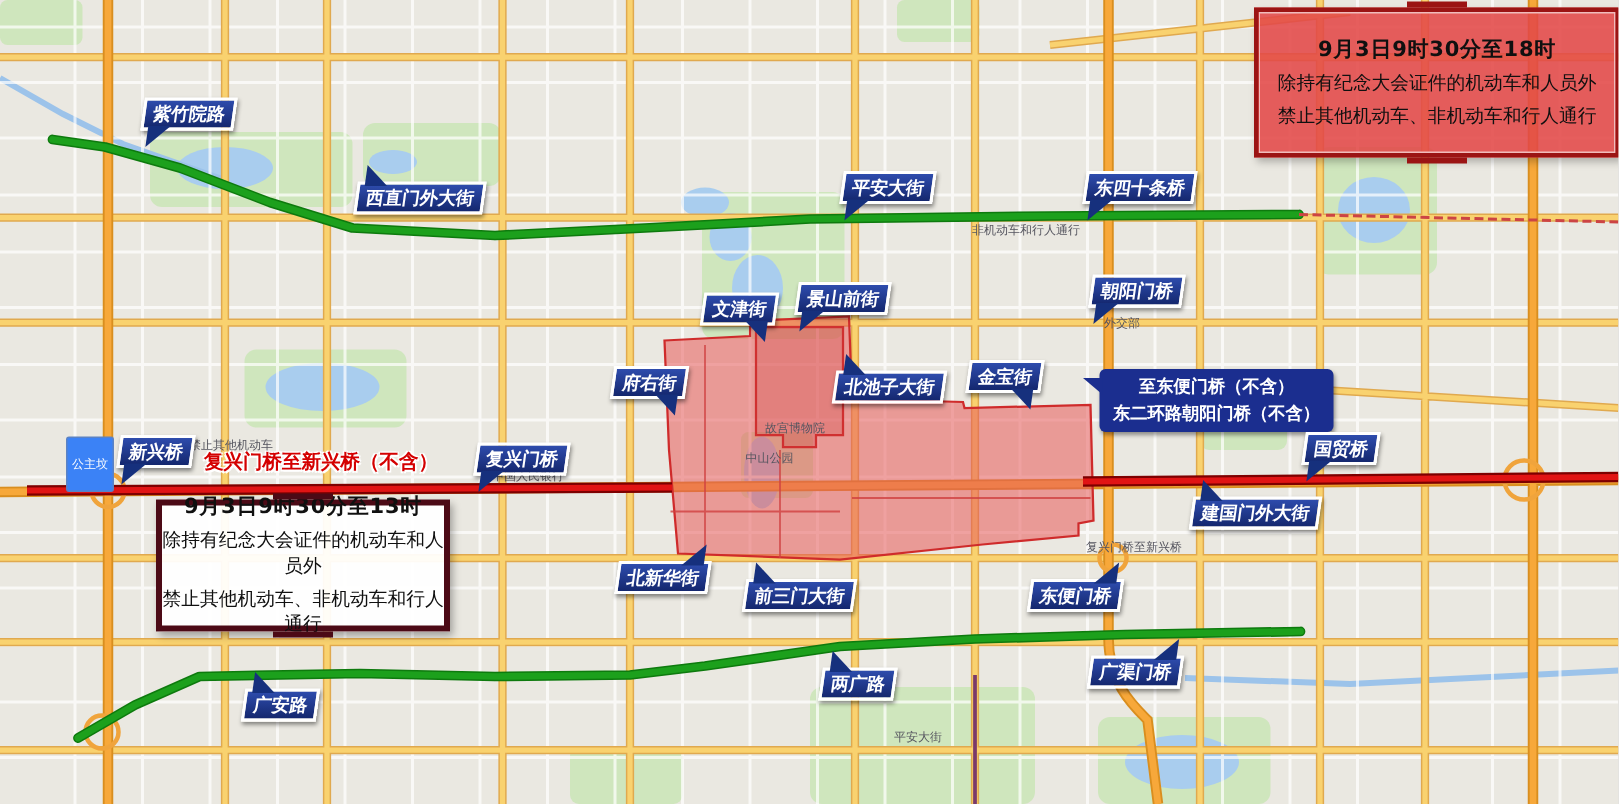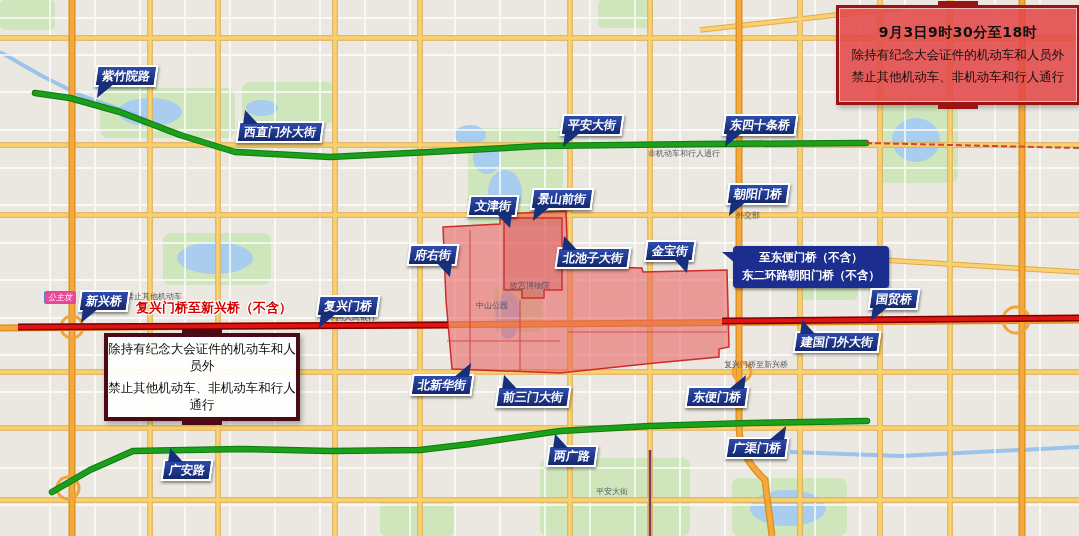--- a/index.html
+++ b/index.html
@@ -42,21 +42,21 @@
           border:3px solid #9b1414;box-shadow:inset 0 0 0 1px #f0bcbc,2px 3px 5px rgba(0,0,0,.25);align-items:center;}
   .notice-red::before{top:-7px;background:#9b1414;}
   .notice-red::after{bottom:-7px;background:#9b1414;}
   .notice-dark{left:104px;top:333px;width:188px;height:80px;background:rgba(255,255,255,.94);
           border:4px solid #4c0a16;box-shadow:2px 3px 5px rgba(0,0,0,.3);}
   .notice-dark::before{top:-8px;background:#4c0a16;}
   .notice-dark::after{bottom:-8px;background:#4c0a16;}
 
   
   .poi{position:absolute;z-index:6;color:#55555f;font-size:8px;white-space:nowrap;}
-  .poi-badge{background:#ec4899;color:#fff;padding:0 3px;border-radius:2px;border:1px solid #5b82c4;font-style:italic;}
+  .poi-badge{background:#3b82f6;color:#fff;padding:12px 3px;border-radius:2px;border:1px solid #5b82c4;}
 </style>
 </head>
 <body>
 
 <div class="stage">
 
   <svg width="1079" height="536" viewBox="0 0 1079 536">
 
     <rect x="0" y="0" width="1079" height="536" fill="#eae8e1"></rect>
 
@@ -130,21 +130,21 @@
       <path d="M18 327 L448 325" stroke="#7d0000" stroke-width="7"></path>
       <path d="M18 327 L448 325" stroke="#e11414" stroke-width="4"></path>
       <path d="M722 321 L1079 318" stroke="#7d0000" stroke-width="7"></path>
       <path d="M722 321 L1079 318" stroke="#e11414" stroke-width="4"></path>
     </g>
   </svg>
 
   <div class="poi" style="left:126px;top:291px">禁止其他机动车</div>
   <div class="poi" style="left:328px;top:312px">中国人民银行</div>
   <div class="poi" style="left:510px;top:280px">故宫博物院</div>
-  <div class="poi" style="left:476px;top:300px">中山公园</div>
+  <div class="poi" style="left:497px;top:300px">中山公园</div>
   <div class="poi" style="left:596px;top:486px">平安大街</div>
   <div class="poi" style="left:724px;top:359px">复兴门桥至新兴桥</div>
   <div class="poi" style="left:648px;top:148px">非机动车和行人通行</div>
   <div class="poi" style="left:736px;top:210px">外交部</div>
   <div class="poi poi-badge" style="left:44px;top:291px">公主坟</div>
 
   <div class="ribbon tail-bl" style="left:95px;top:65px">紫竹院路</div>
   <div class="ribbon tail-tl" style="left:237px;top:121px">西直门外大街</div>
   <div class="ribbon tail-bl" style="left:561px;top:114px">平安大街</div>
   <div class="ribbon tail-bl" style="left:723px;top:114px">东四十条桥</div>
@@ -172,17 +172,18 @@
     <div>东二环路朝阳门桥（不含）</div>
   </div>
 
   <div class="notice notice-red">
     <div class="t1">9月3日9时30分至18时</div>
     <div class="t2">除持有纪念大会证件的机动车和人员外</div>
     <div class="t2">禁止其他机动车、非机动车和行人通行</div>
   </div>
 
   <div class="notice notice-dark">
+    <div class="t1">9月3日9时30分至13时</div>
     <div class="t2">除持有纪念大会证件的机动车和人员外</div>
     <div class="t2">禁止其他机动车、非机动车和行人通行</div>
   </div>
 
 </div>
 
 </body></html>

